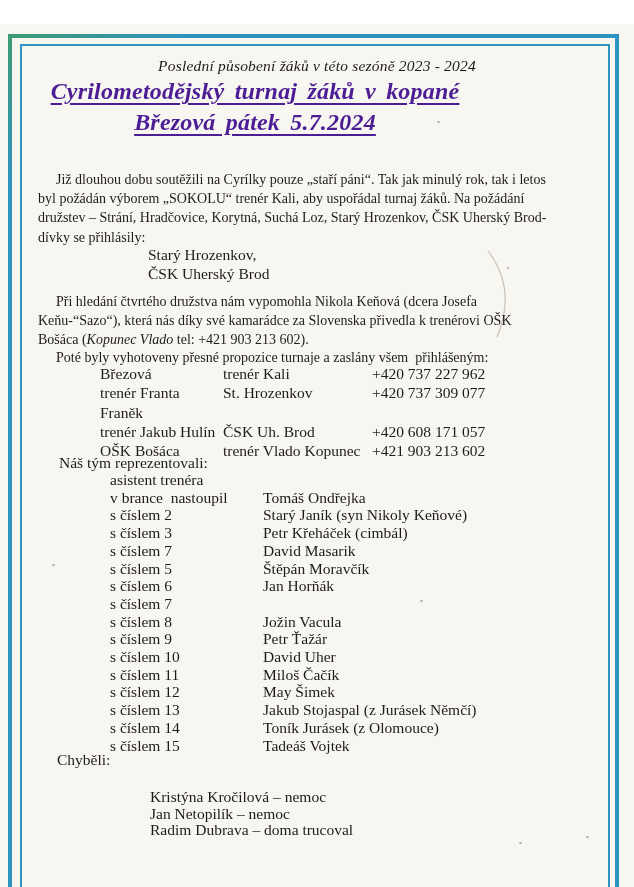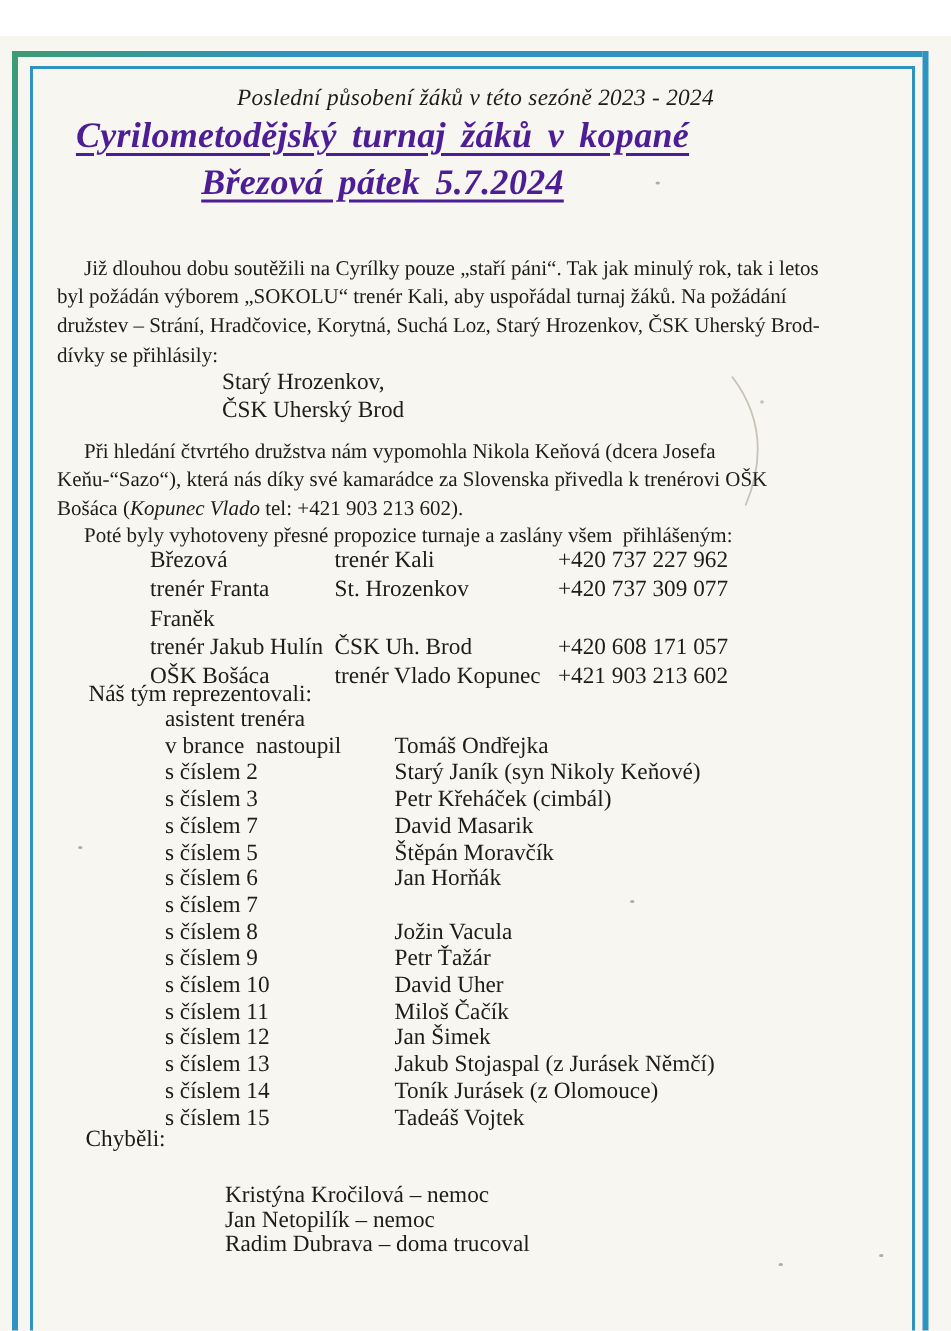--- a/index.html
+++ b/index.html
@@ -179,21 +179,21 @@
     <div class="rrow">
       <span class="role">s číslem 10</span>
       <span>David Uher</span>
     </div>
     <div class="rrow">
       <span class="role">s číslem 11</span>
       <span>Miloš Čačík</span>
     </div>
     <div class="rrow">
       <span class="role">s číslem 12</span>
-      <span>Jan Šimek</span>
+      <span>May Šimek</span>
     </div>
     <div class="rrow">
       <span class="role">s číslem 13</span>
       <span>Jakub Stojaspal (z Jurásek Němčí)</span>
     </div>
     <div class="rrow">
       <span class="role">s číslem 14</span>
       <span>Toník Jurásek (z Olomouce)</span>
     </div>
     <div class="rrow">

